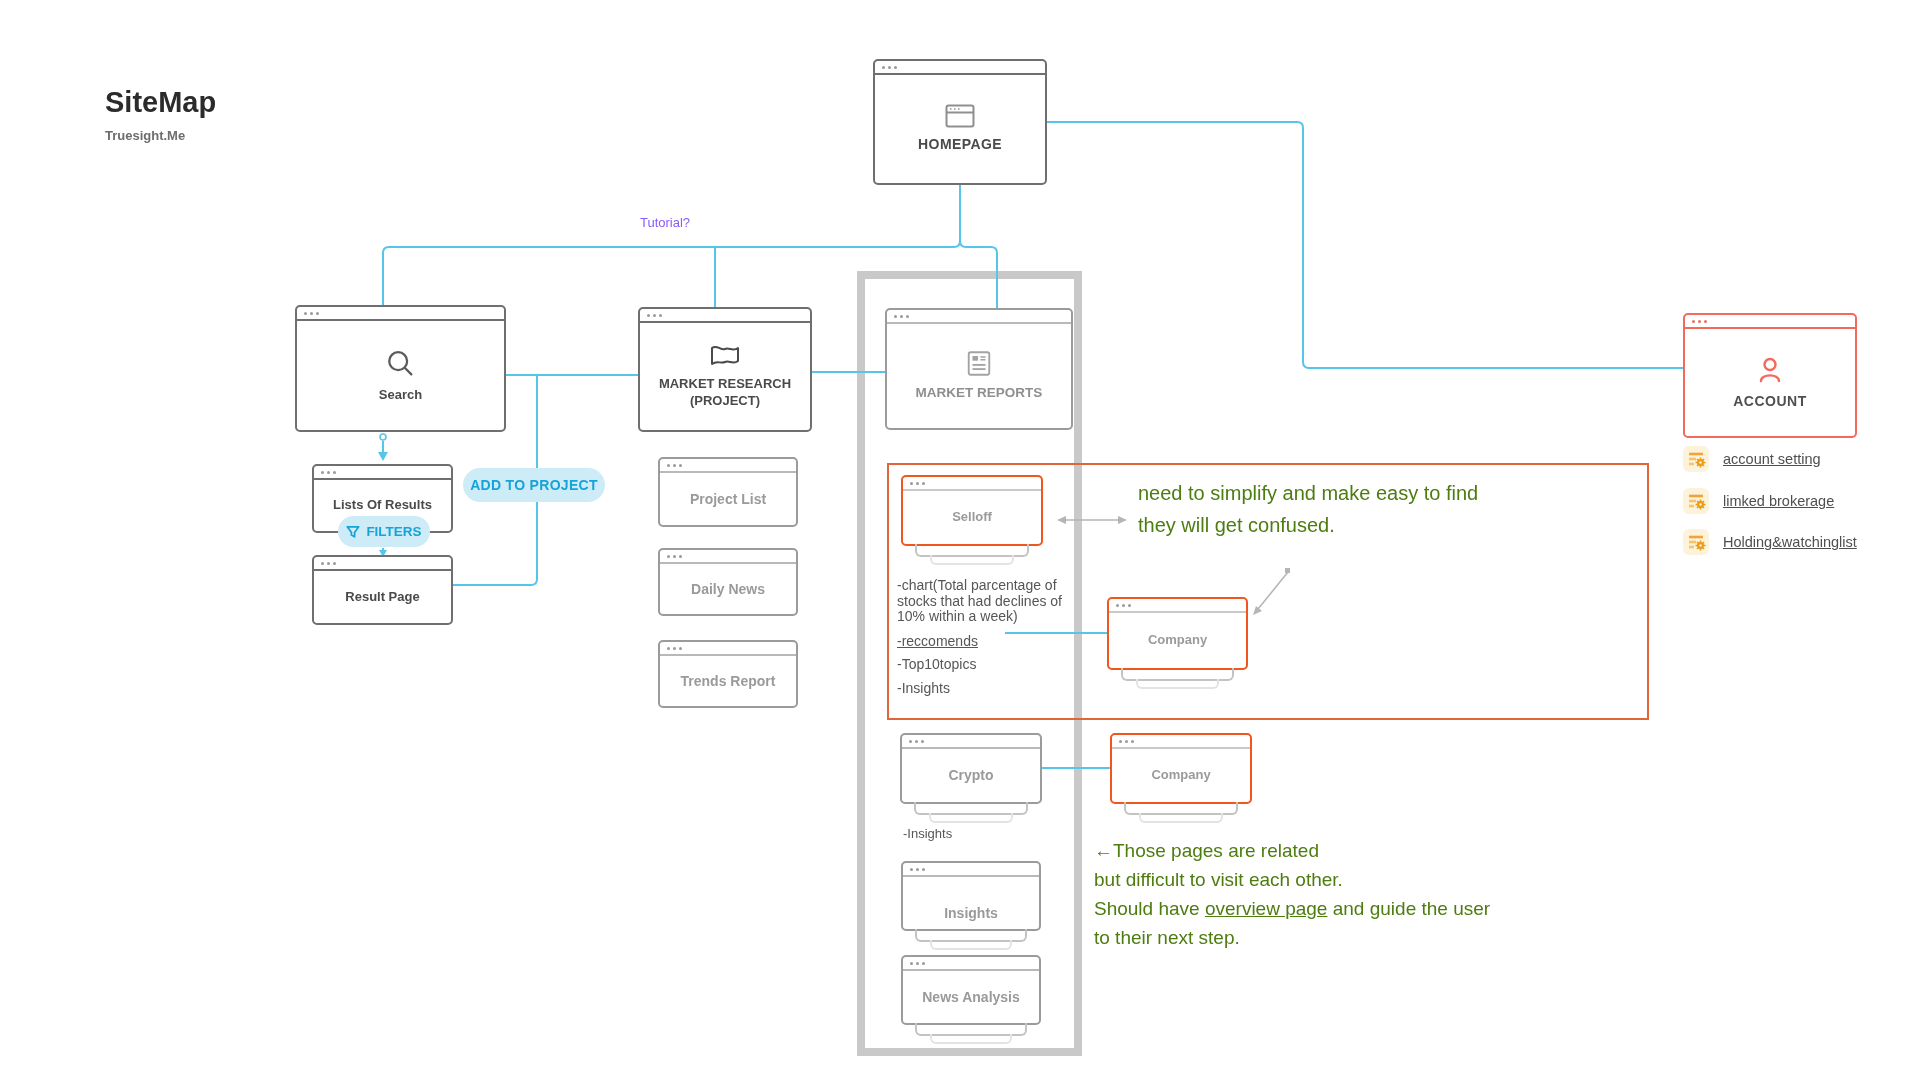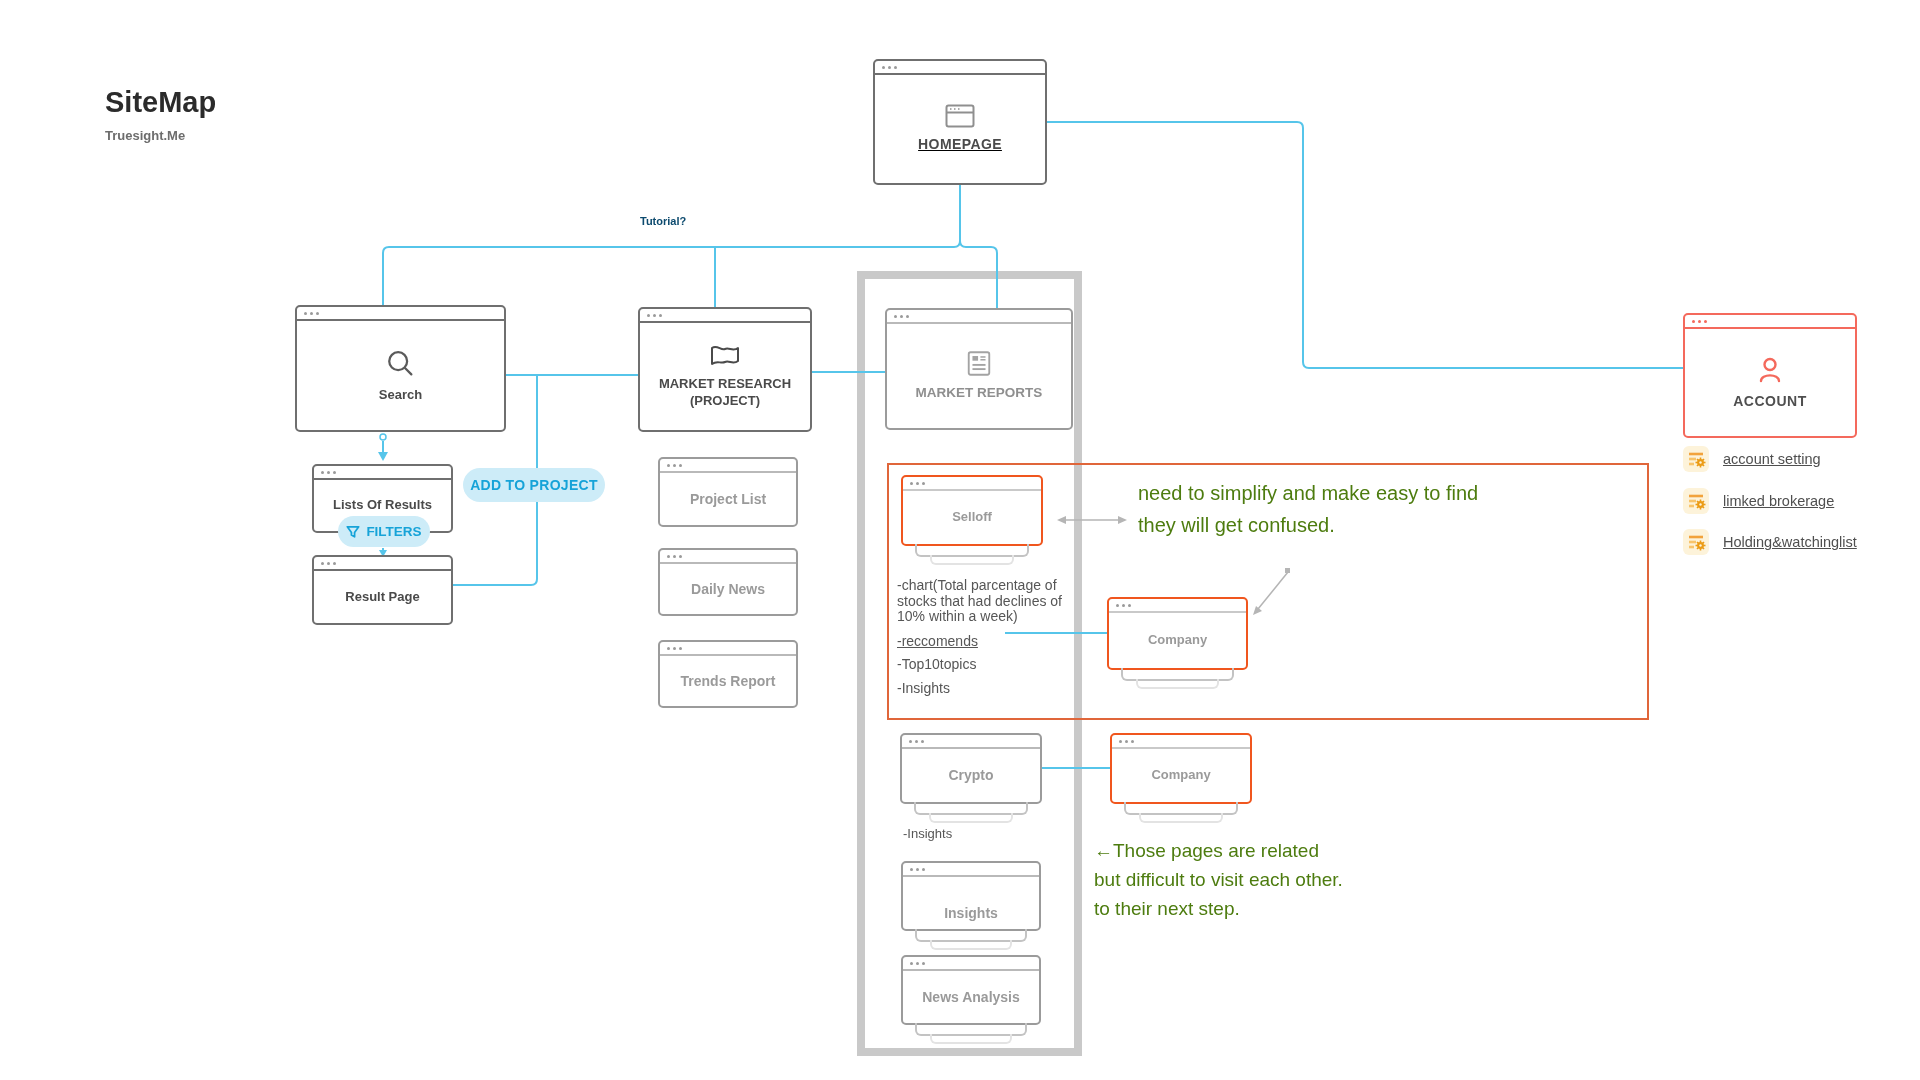--- a/index.html
+++ b/index.html
@@ -38,21 +38,21 @@
 
   
   .gray-frame{position:absolute;border:8px solid #c9c9c9;box-sizing:border-box;z-index:1;background:transparent;}
   .orange-frame{position:absolute;border:2px solid #e0663a;box-sizing:border-box;z-index:2;}
 
   svg.wires{position:absolute;left:0;top:0;z-index:3;}
 
   
   .title{font-size:29px;font-weight:700;color:#2b2b2b;}
   .subtitle{font-size:13px;font-weight:700;color:#6d6d6d;}
-  .tutorial{font-size:11px;font-weight:700;color:#0c4a6e;}
+  .tutorial{font-size:13px;font-weight:400;color:#8b5cf6;}
   .notes{width:176px;font-size:14px;line-height:15.5px;color:#565656;z-index:5;}
   .notes .nline{margin:0;}
   .notes .u{text-decoration:underline;display:inline-block;margin-top:9px;}
   .notes .sp{margin-top:8px;}
   .ghost{color:#4d7c0f;z-index:5;}
   .ghost.big{font-size:20px;line-height:32px;}
   .ghost.med{font-size:19px;line-height:29px;}
   .ghost .u{text-decoration:underline;}
   .crypto-note{font-size:13px;color:#565656;z-index:5;}
   .acct-label{font-size:14.5px;color:#4f4f4f;text-decoration:underline;}
@@ -89,21 +89,21 @@
     <path d="M1288,572 L1258,609"></path>
   </g>
   <polygon points="1066,516 1066,524 1057,520" fill="#b5b5b5"></polygon>
   <polygon points="1118,516 1118,524 1127,520" fill="#b5b5b5"></polygon>
   <polygon points="1253,615 1256,606 1262,611" fill="#b5b5b5"></polygon>
   <rect x="1285" y="568" width="5" height="5" fill="#b5b5b5"></rect>
 </svg>
 
 <div class="abs tutorial" style="left:640px;top:215px;z-index:5;">Tutorial?</div>
 
-<div class="win" style="left:873px;top:59px;width:174px;height:126px;text-decoration:underline;">
+<div class="win" style="left:873px;top:59px;width:174px;height:126px;">
   <div class="bar">
       <i></i>
       <i></i>
       <i></i>
     </div>
   <div class="body">
     <svg width="30" height="24" viewBox="0 0 30 24">
       <rect x="1.5" y="1.5" width="27" height="21" rx="2" fill="none" stroke="#8f8f8f" stroke-width="2"></rect>
       <line x1="1.5" y1="8.5" x2="28.5" y2="8.5" stroke="#8f8f8f" stroke-width="2"></line>
       <line x1="5" y1="5" x2="6.5" y2="5" stroke="#8f8f8f" stroke-width="1.5"></line>
@@ -382,14 +382,15 @@
 <div class="abs crypto-note" style="left:903px;top:826px;">-Insights</div>
 
 <div class="abs ghost big" style="left:1138px;top:477px;">
   <div>need to simplify and  make easy to find</div>
   <div>they will get confused.</div>
 </div>
 
 <div class="abs ghost med" style="left:1094px;top:836px;">
   <div>←Those pages are related</div>
   <div>but difficult to visit each other.</div>
+  <div><span>Should have </span><span class="u">overview page</span><span> and guide the user</span></div>
   <div>to their next step.</div>
 </div>
 
 </body></html>

